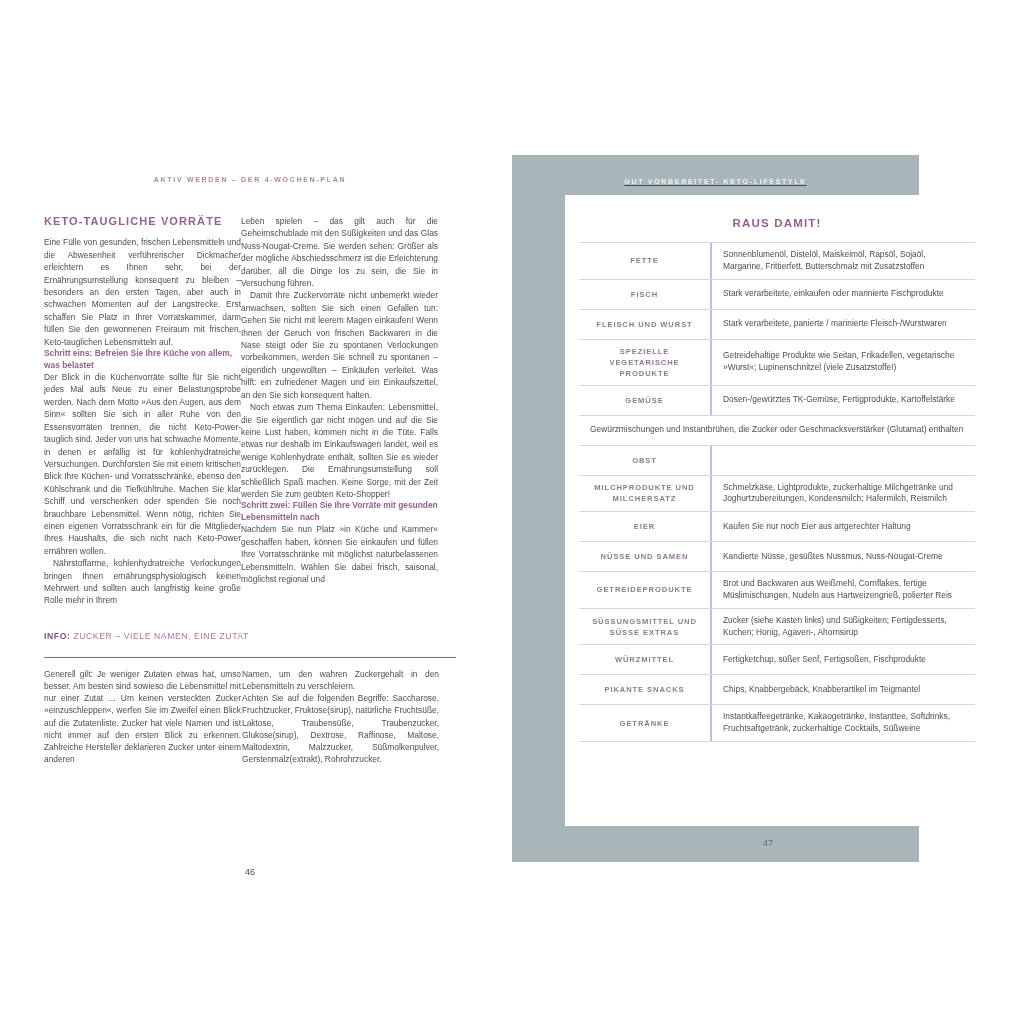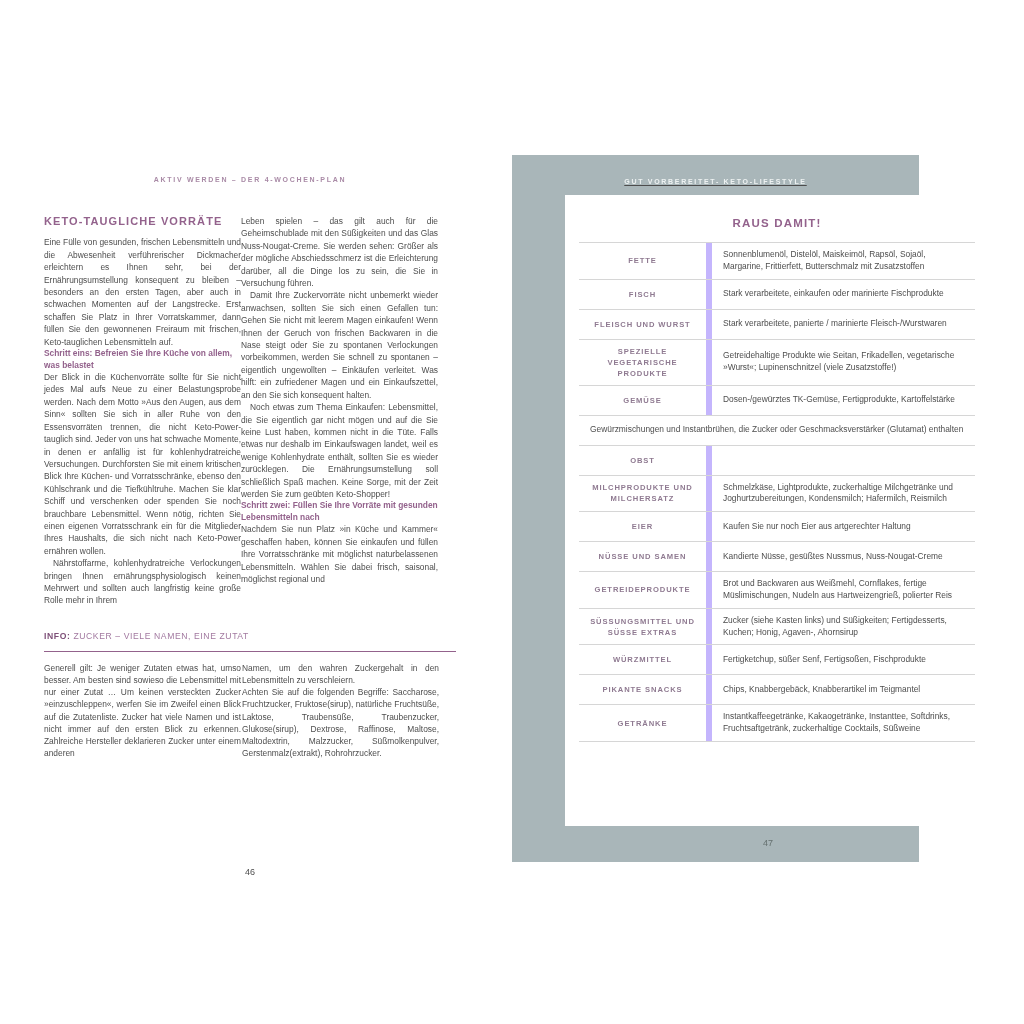--- a/index.html
+++ b/index.html
@@ -22,21 +22,21 @@
   .keto-title {
     font-size:11px; letter-spacing:1.1px; color:#93628c;
     font-weight:bold; margin-bottom:9px;
   }
   .subhead { color:#93628c; font-weight:bold; text-align:left; margin:10px 0 3px; line-height:11.5px; }
   .col p { margin:0; }
   .col p.indent { text-indent:9px; }
   .info-section { margin-top:24px; }
   .info-head {
     font-size:8.6px; letter-spacing:0.6px;
-    padding-bottom:10px; border-bottom:1px solid #93628c;
+    padding-bottom:16px; border-bottom:1px solid #93628c;
   }
   .info-label { color:#7d4f77; font-weight:bold; }
   .info-title { color:#a279a0; }
   .info-cols { display:flex; gap:1px; margin-top:10px; }
   .info-col { width:197px; font-size:8.4px; line-height:12.2px; text-align:justify; }
   .info-col p.no-indent { text-indent:0; }
   .pagenum-left {
     position:absolute; left:44px; top:867px; width:412px;
     text-align:center; font-size:9px; color:#4d4d4d;
   }
@@ -54,21 +54,21 @@
     position:absolute; left:53px; top:40px; width:424px; height:631px;
     background:#ffffff; padding:6px 14px 10px 14px;
   }
   .table-title {
     text-align:center; color:#93628c; font-weight:bold;
     font-size:11.5px; letter-spacing:1.2px; padding:16px 0 13px 0;
   }
   .rd-table { border-top:1px solid #d6d6d6; }
   .trow { display:flex; border-bottom:1px solid #d6d6d6; align-items:stretch; min-height:30px; }
   .tcat {
-    width:133px; flex-shrink:0; border-right:6px solid #c4b5fd;
+    width:133px; flex-shrink:0; border-right:2px solid #c4b5fd;
     display:flex; align-items:center; justify-content:center; text-align:center;
     color:#8f7a91; font-size:7.6px; letter-spacing:0.9px; font-weight:bold;
     line-height:11px; padding:6px 6px;
   }
   .tdesc {
     flex:1; display:flex; align-items:center;
     font-size:8.4px; line-height:11.8px; color:#4d4d4d;
     padding:6px 8px 6px 11px;
   }
   .pagenum-right {

